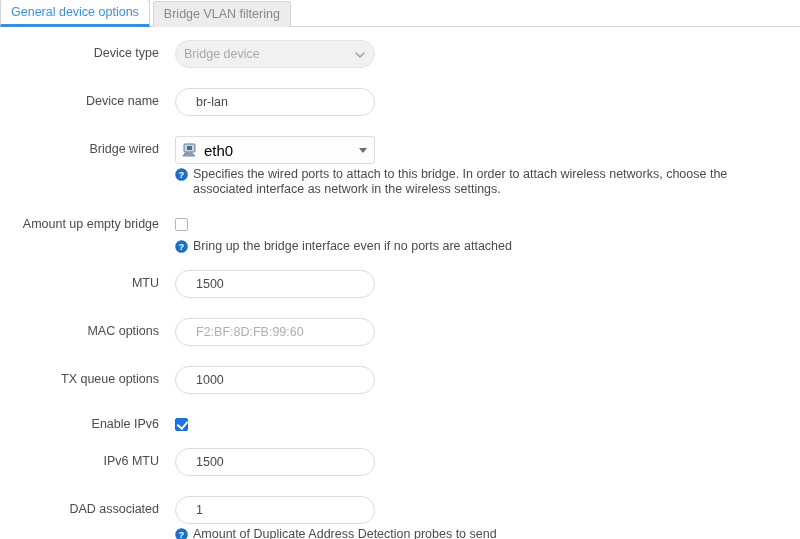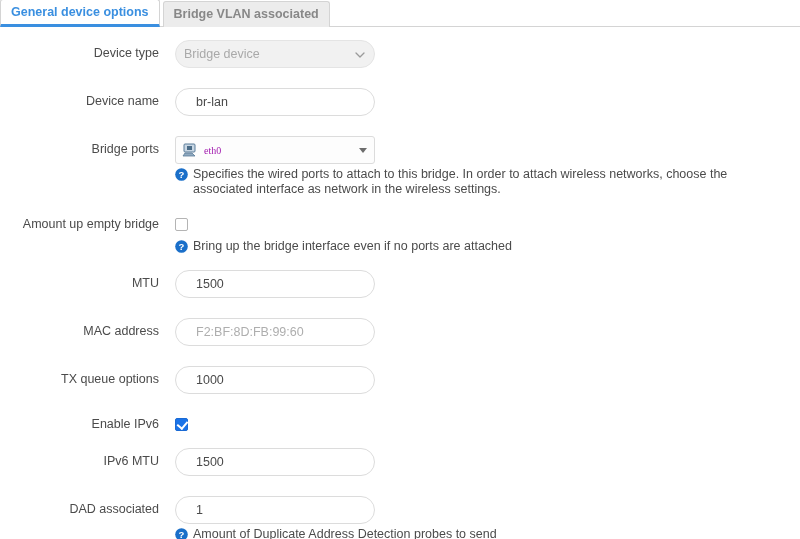--- a/index.html
+++ b/index.html
@@ -30,21 +30,20 @@
     color: #888888;
     background: #ececec;
     border: 1px solid #d4d4d4;
     border-bottom: none;
     border-radius: 3px 3px 0 0;
     margin-right: 3px;
     white-space: nowrap;
     cursor: pointer;
     position: relative;
     top: 1px;
-    font-weight: bold;
   }
   .tab.active {
     color: #3a8fe0;
     background: #ffffff;
     border-color: #d4d4d4;
     border-bottom: 3px solid #3a8fe0;
     height: 28px;
     line-height: 25px;
     top: 1px;
   }
@@ -116,21 +115,21 @@
     background: #fdfdfd;
     border: 1px solid #dcdcdc;
     border-radius: 3px;
     position: relative;
     display: flex;
     align-items: center;
     padding: 0 6px;
     cursor: pointer;
   }
   .psel .nicicon { width: 16px; height: 14px; margin-right: 6px; flex: 0 0 auto; }
-  .psel .pval { font-size: 10px; color: #a21caf; font-family: Liberation Serif, serif; }
+  .psel .pval { font-size: 15px; color: #000000; }
   .psel .caret {
     position: absolute; right: 7px; top: 11px;
     width: 0; height: 0;
     border-left: 4px solid transparent;
     border-right: 4px solid transparent;
     border-top: 5px solid #6d6d6d;
   }
 
   
   .help {
@@ -177,21 +176,21 @@
 
   .sp-1 { height: 17px; }
   .sp-2 { height: 14px; }
   .sp-3 { height: 13px; }
 </style>
 </head>
 <body>
 
 <div class="tabbar">
   <div class="tab active">General device options</div>
-  <div class="tab">Bridge VLAN associated</div>
+  <div class="tab">Bridge VLAN filtering</div>
 </div>
 
 <div class="form">
 
   <div class="row">
     <div class="label">Device type</div>
     <div class="ctrl">
       <div class="sel">
         <span class="sel-txt">Bridge device</span>
         <span class="chev">
@@ -208,21 +207,21 @@
   <div class="row">
     <div class="label">Device name</div>
     <div class="ctrl">
       <input class="txt" type="text" value="br-lan" style="">
     </div>
   </div>
 
   <div class="sp-1"></div>
 
   <div class="row">
-    <div class="label">Bridge ports</div>
+    <div class="label">Bridge wired</div>
     <div class="ctrl">
       <div class="psel">
         <span class="nicicon">
           <svg viewBox="0 0 16 14" width="16" height="14">
             <rect x="2" y="1" width="11" height="8" rx="1" fill="#c9d7e4" stroke="#5b7c99" stroke-width="1"></rect>
             <rect x="5" y="3" width="5" height="4" fill="#4a6b86"></rect>
             <path d="M3 10 L10 10 L13 13 L1 13 Z" fill="#8fa9bf" stroke="#5b7c99" stroke-width="0.8"></path>
           </svg>
         </span>
         <span class="pval">eth0</span>
@@ -263,21 +262,21 @@
   <div class="row">
     <div class="label">MTU</div>
     <div class="ctrl">
       <input class="txt" type="text" value="1500" style="">
     </div>
   </div>
 
   <div class="sp-1"></div>
 
   <div class="row">
-    <div class="label">MAC address</div>
+    <div class="label">MAC options</div>
     <div class="ctrl">
       <input class="txt" type="text" placeholder="F2:BF:8D:FB:99:60" style="">
     </div>
   </div>
 
   <div class="sp-1"></div>
 
   <div class="row">
     <div class="label">TX queue options</div>
     <div class="ctrl">

